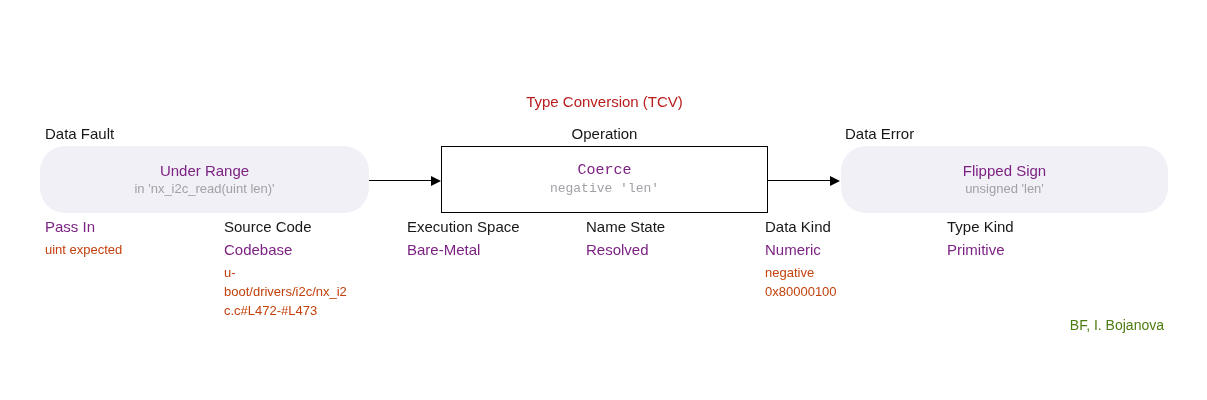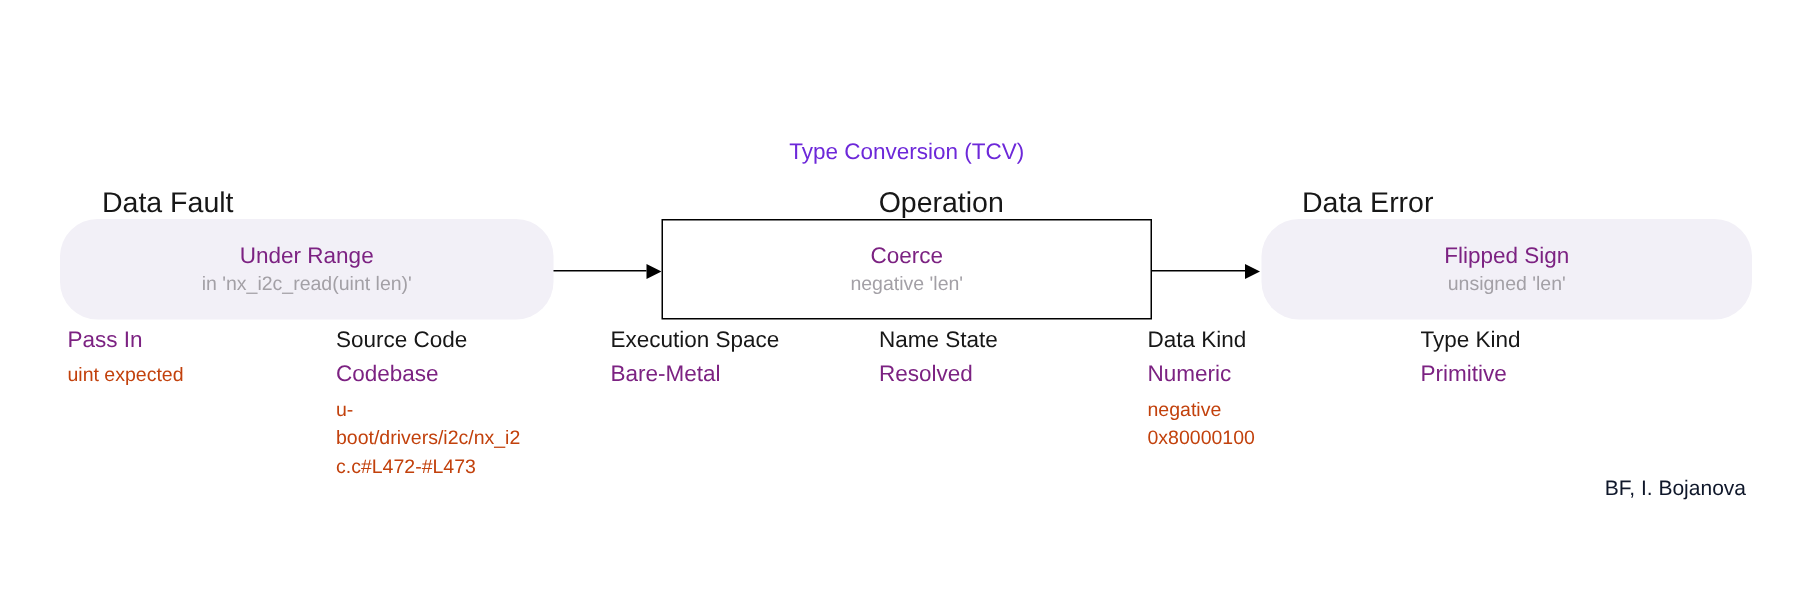--- a/index.html
+++ b/index.html
@@ -22,45 +22,45 @@
   .hdr-line1 {
     left: 441px; top: 70px; width: 327px;
     text-align: center;
     font-size: 15px;
     color: #171717;
   }
   .hdr-line2 {
     left: 441px; top: 93px; width: 327px;
     text-align: center;
     font-size: 15px;
-    color: #6d28d9;
+    color: #b91c1c;
   }
 
   
-  .sec-label { top: 125px; font-size: 19px; color: #171717; margin-left: 23px; }
+  .sec-label { top: 125px; font-size: 15px; color: #171717; }
   .lbl-fault { left: 45px; }
   .lbl-operation { left: 441px; width: 327px; text-align: center; }
   .lbl-error { left: 845px; }
 
   
   .node {
     top: 146px;
     height: 67px;
     display: flex;
     flex-direction: column;
     align-items: center;
     justify-content: center;
     box-sizing: border-box;
   }
   .node-soft {
     background: #f2f0f7;
     border-radius: 25px;
   }
   .node-fault { left: 40px;  width: 329px; }
-  .node-op    { left: 441px; width: 327px; background: #ffffff; border: 1.5px solid #000000; border-radius: 0; }
+  .node-op    { left: 441px; width: 327px; background: #ffffff; border: 1.5px solid #000000; border-radius: 0; font-family: Liberation Mono, monospace; }
   .node-error { left: 841px; width: 327px; }
   .node-title {
     font-size: 15px;
     color: #7c2282;
     line-height: 19px;
   }
   .node-sub {
     font-size: 13px;
     color: #a3a0a6;
     line-height: 18px;
@@ -99,21 +99,21 @@
   .col-3 { left: 407px; }
   .col-4 { left: 586px; }
   .col-5 { left: 765px; }
   .col-6 { left: 947px; }
 
   
   .credit {
     top: 317px;
     right: 43px;
     font-size: 14px;
-    color: #0f172a;
+    color: #4d7c0f;
   }
 </style>
 </head>
 <body>
 
 <div class="stage">
 
   <div class="abs hdr-line2">Type Conversion (TCV)</div>
 
   <div class="abs sec-label lbl-fault">Data Fault</div>

